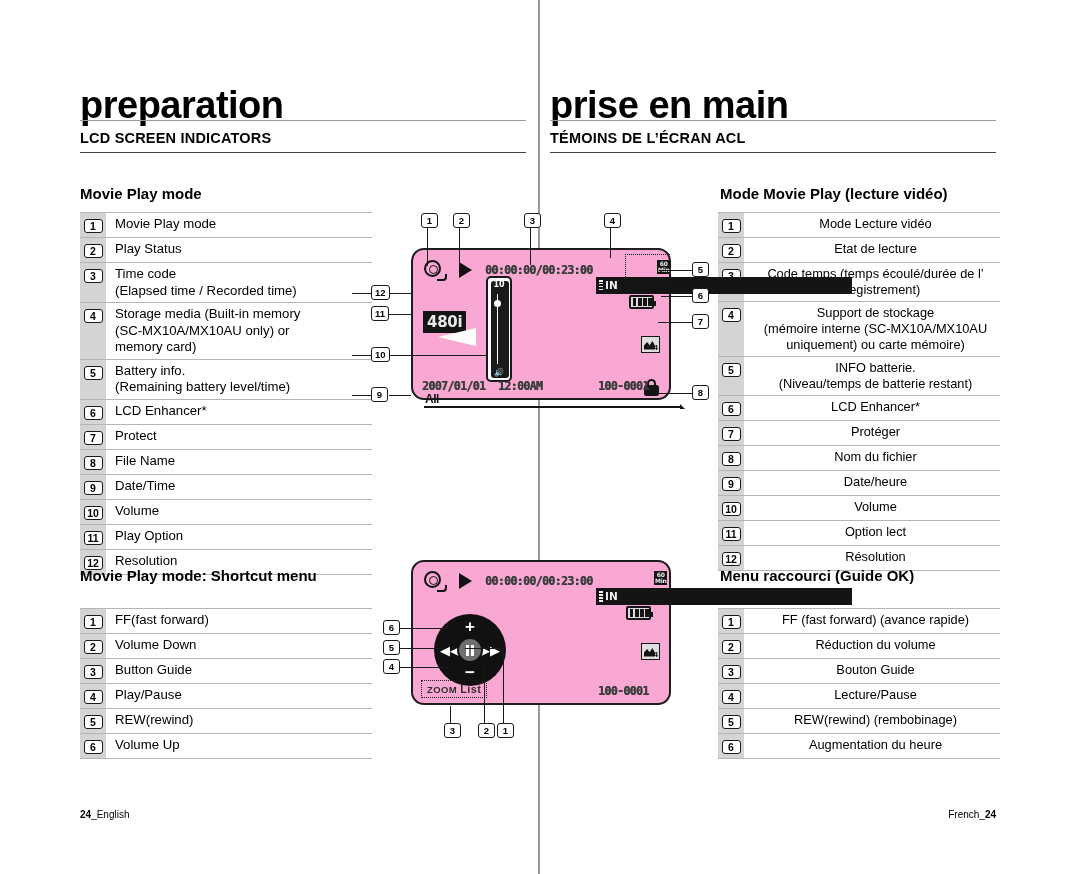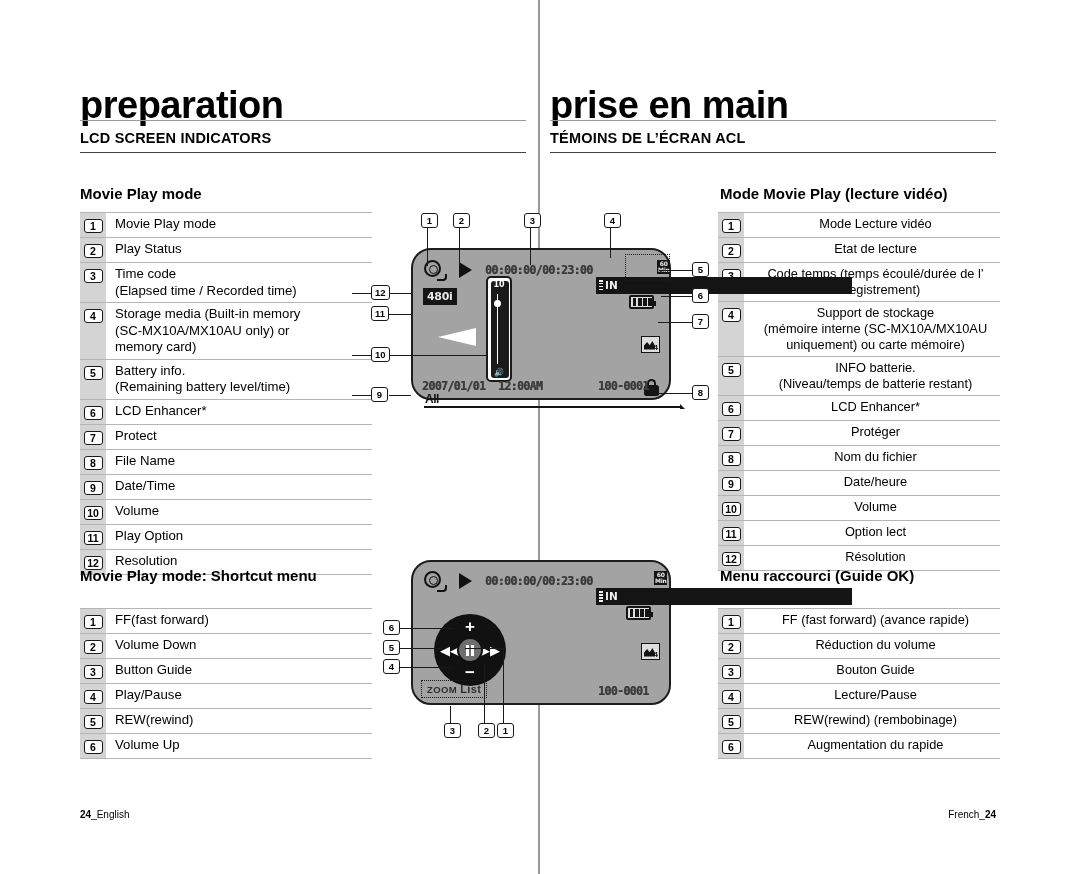--- a/index.html
+++ b/index.html
@@ -121,23 +121,23 @@
     font-size: 10px;
   }
   .footer b { font-weight: bold; }
   .footer-left { left: 80px; }
   .footer-right { right: 84px; }
 
   
   .lcd-wrap { position: absolute; }
   .lcd {
     position: absolute;
-    background: #a3a3a3;
+    background: #f9a8d4;
     border: 2.5px solid #1d1d1d;
-    border-radius: 20px;
+    border-radius: 13px;
     box-sizing: border-box;
   }
   .lcd-icon { position: absolute; }
 
   
   .callout {
     position: absolute;
     font-size: 9.5px;
     line-height: 11px;
     font-weight: bold;
@@ -194,26 +194,27 @@
     font-size: 11.5px;
     font-weight: bold;
     letter-spacing: -0.6px;
     color: #3b3b3b;
     white-space: nowrap;
     text-shadow: 0.6px 0 0 #555;
   }
   .badge-480 {
     background: #141414;
     color: #e8e8e8;
-    font-size: 11px;
+    font-size: 15px;
     font-weight: bold;
     padding: 1px 3px;
     border: 1.4px solid #141414;
     letter-spacing: -0.3px;
     font-family: "DejaVu Sans", sans-serif;
+    margin-top: 23px;
   }
   .badge-all {
     font-size: 12px;
     font-weight: bold;
     color: #141414;
     border-bottom: 2.5px solid #141414;
     padding: 0 1px;
     position: relative;
     letter-spacing: -0.5px;
   }
@@ -647,21 +648,21 @@
           <tr>
             <td class="num-cell"><span class="num-box">4</span></td>
             <td class="txt-cell fr">Lecture/Pause</td>
           </tr>
           <tr>
             <td class="num-cell"><span class="num-box">5</span></td>
             <td class="txt-cell fr">REW(rewind) (rembobinage)</td>
           </tr>
           <tr>
             <td class="num-cell"><span class="num-box">6</span></td>
-            <td class="txt-cell fr">Augmentation du rapide</td>
+            <td class="txt-cell fr">Augmentation du heure</td>
           </tr>
         </tbody>
     </table>
   </div>
 
   <div class="footer footer-right">
     <span>French_</span><b>24</b>
   </div>
 
   <div class="lcd-wrap">

